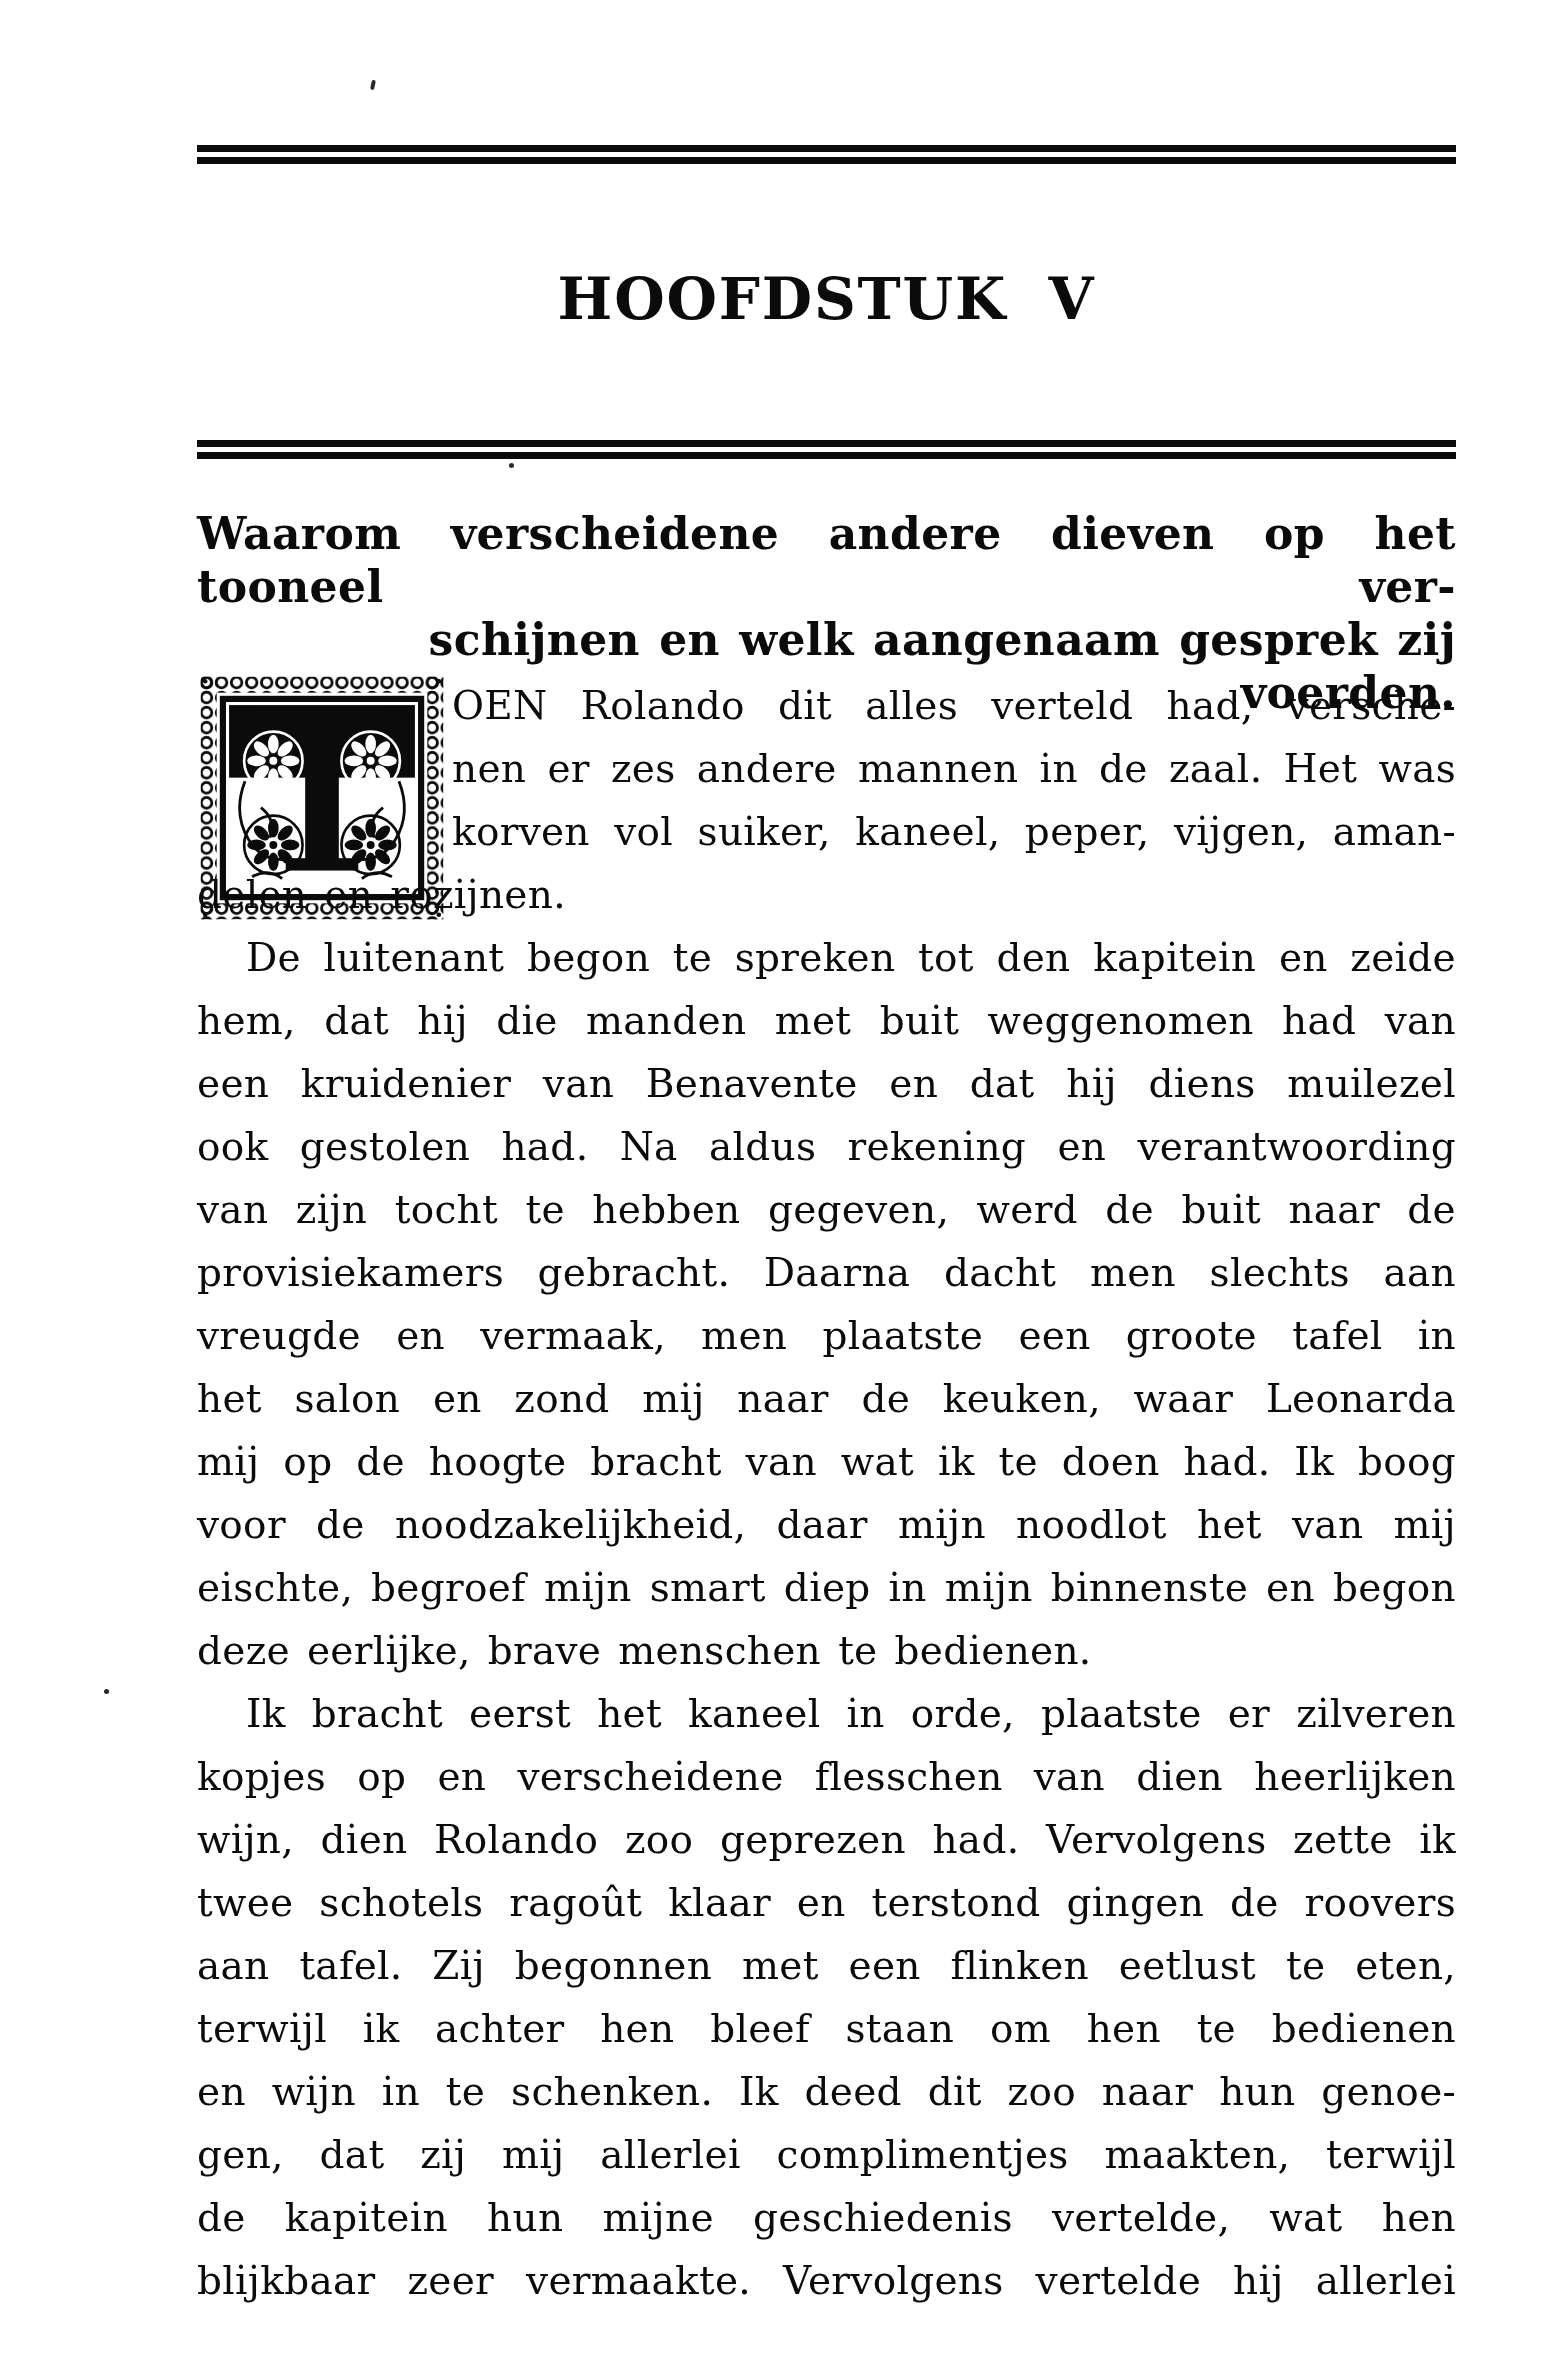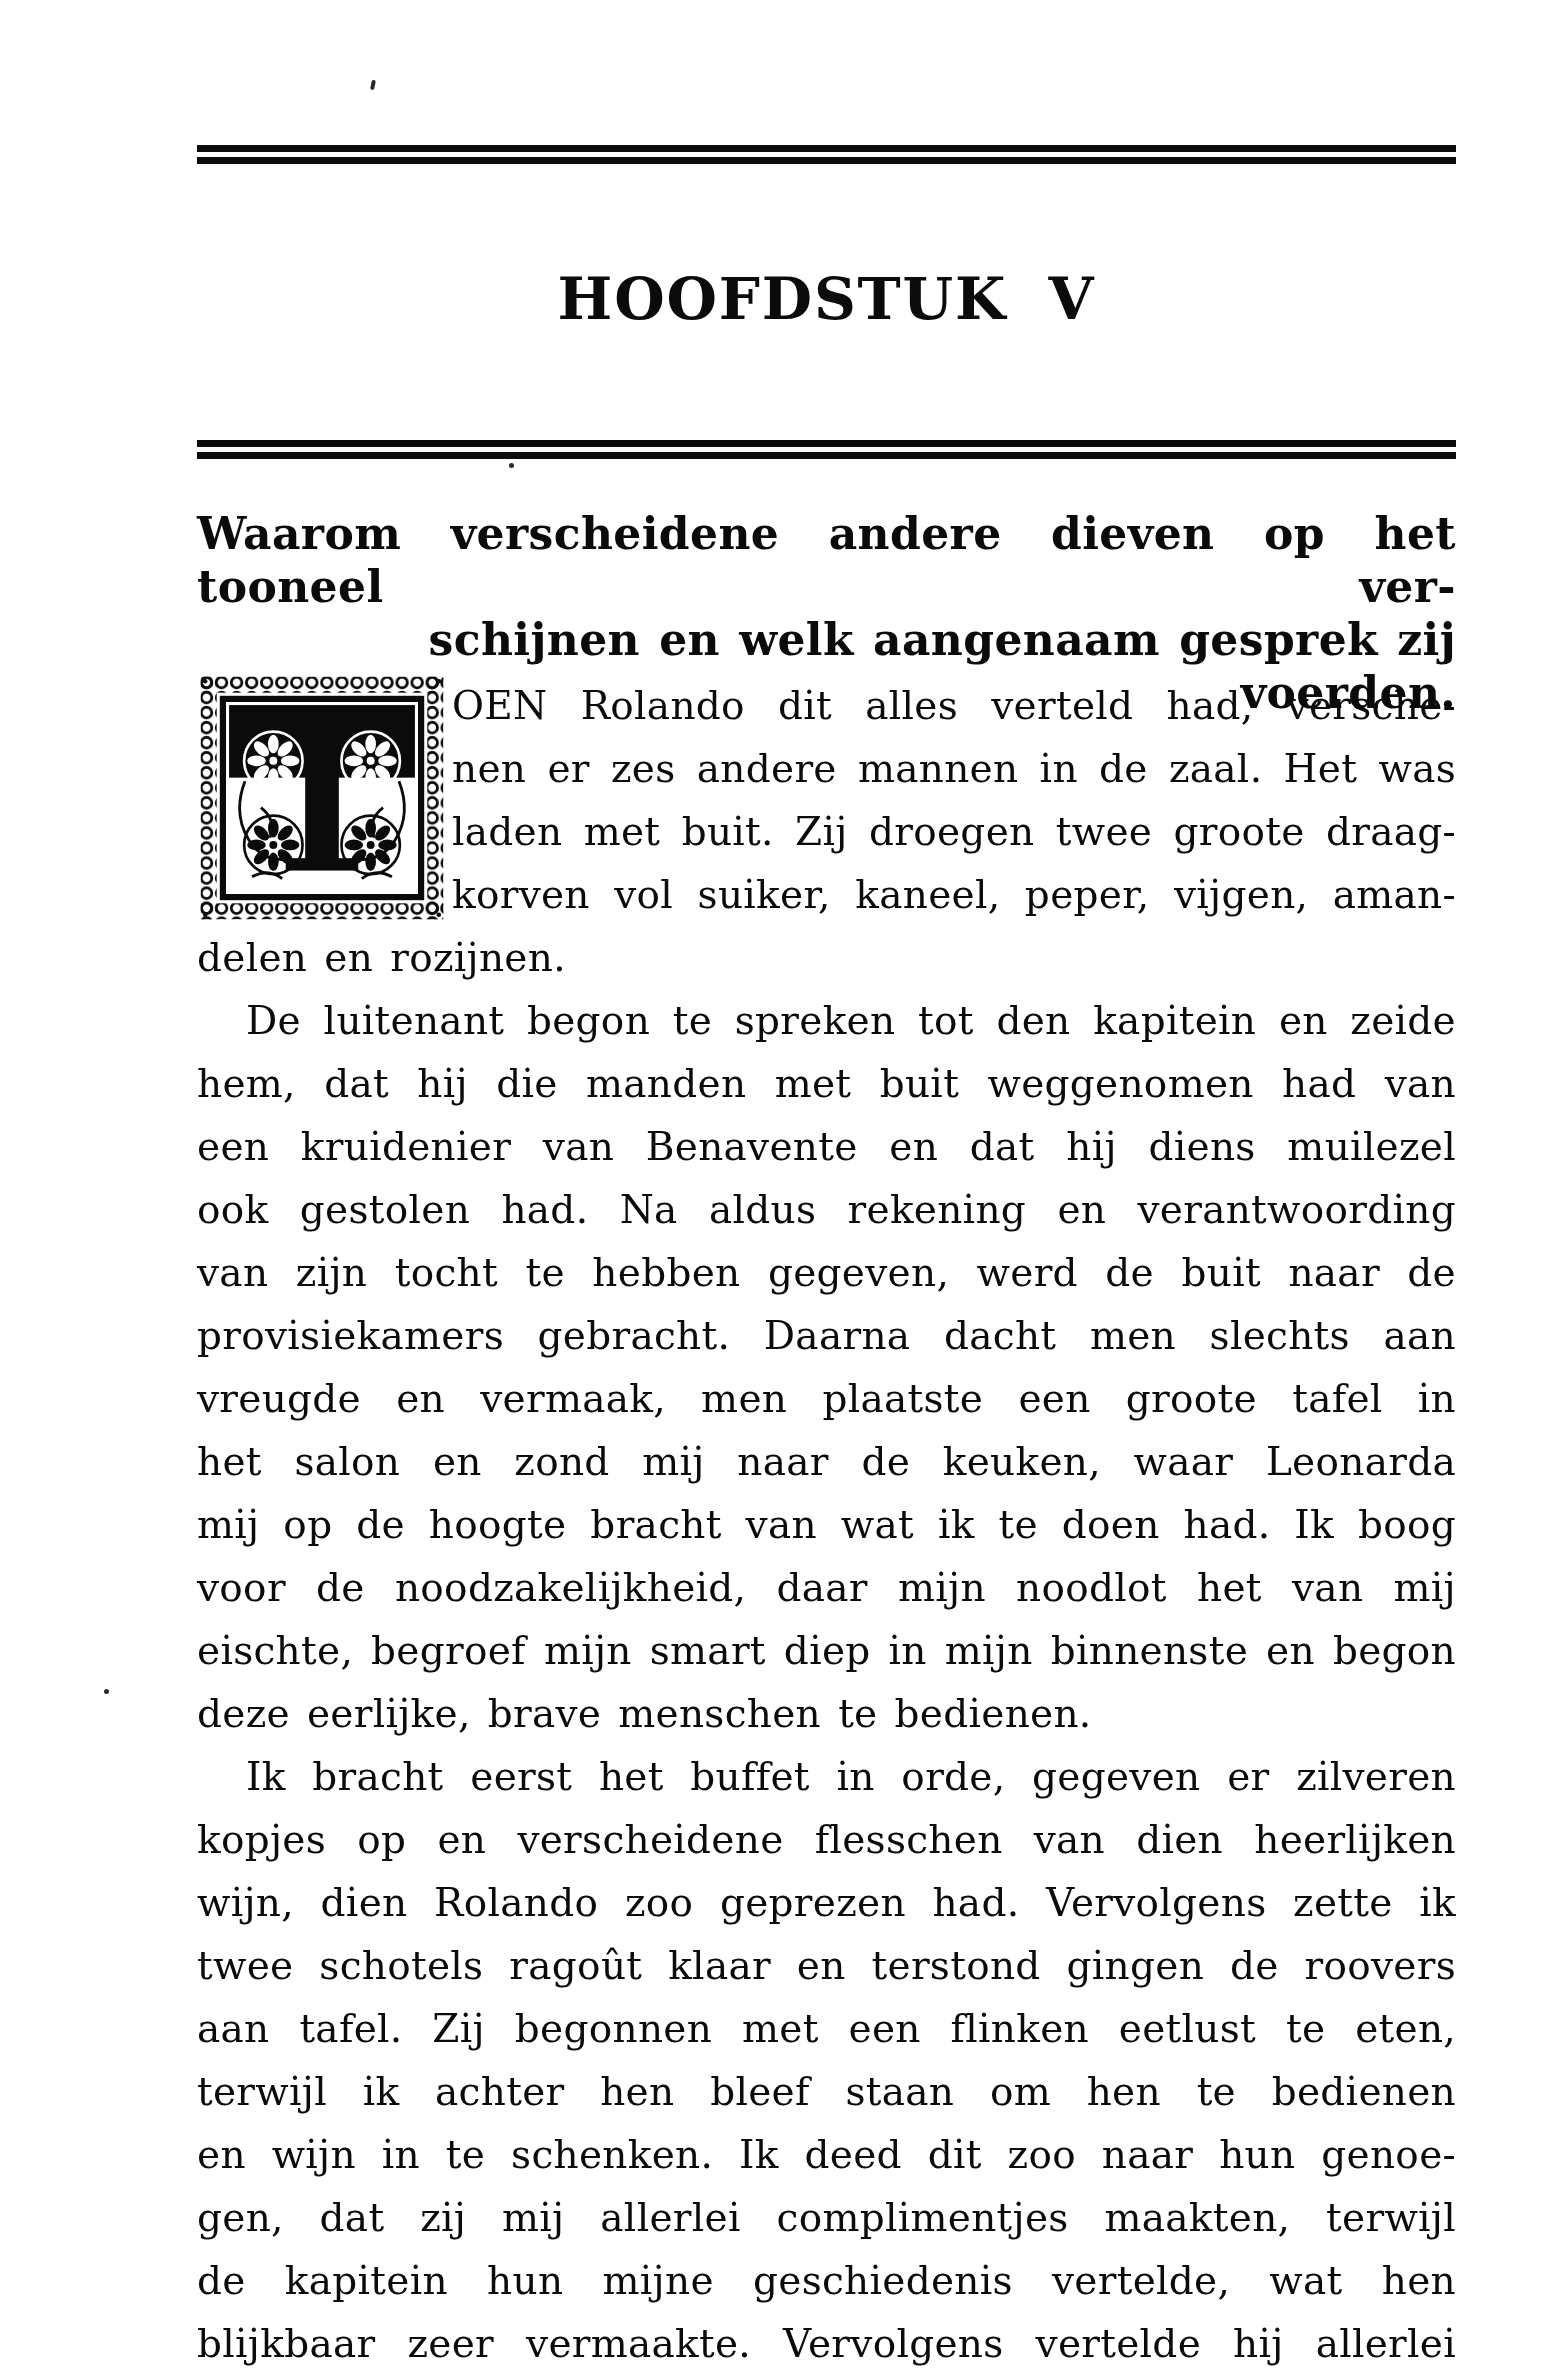--- a/index.html
+++ b/index.html
@@ -119,38 +119,37 @@
       <use href="#ros" xlink:href="#ros" transform="translate(194,97)" stroke="#ffffff" fill="#ffffff"></use>
       <use href="#ros" xlink:href="#ros" transform="translate(84,192)" stroke="#0b0b0b" fill="#0b0b0b"></use>
       <use href="#ros" xlink:href="#ros" transform="translate(194,192)" stroke="#0b0b0b" fill="#0b0b0b"></use>
     </svg>
   </div>
 
   <div class="bodytext">
 
     <div class="ln narrow j">OEN Rolando dit alles verteld had, versche-</div>
     <div class="ln narrow j">nen er zes andere mannen in de zaal. Het was</div>
-    <div class="ln narrow j">laden met buit. Zij droegen twee groote draag-</div>
     <div class="ln narrow j">korven vol suiker, kaneel, peper, vijgen, aman-</div>
     <div class="ln">delen en rozijnen.</div>
 
     <div class="ln j indent">De luitenant begon te spreken tot den kapitein en zeide</div>
     <div class="ln j">hem, dat hij die manden met buit weggenomen had van</div>
     <div class="ln j">een kruidenier van Benavente en dat hij diens muilezel</div>
     <div class="ln j">ook gestolen had. Na aldus rekening en verantwoording</div>
     <div class="ln j">van zijn tocht te hebben gegeven, werd de buit naar de</div>
     <div class="ln j">provisiekamers gebracht. Daarna dacht men slechts aan</div>
     <div class="ln j">vreugde en vermaak, men plaatste een groote tafel in</div>
     <div class="ln j">het salon en zond mij naar de keuken, waar Leonarda</div>
     <div class="ln j">mij op de hoogte bracht van wat ik te doen had. Ik boog</div>
     <div class="ln j">voor de noodzakelijkheid, daar mijn noodlot het van mij</div>
     <div class="ln j">eischte, begroef mijn smart diep in mijn binnenste en begon</div>
     <div class="ln">deze eerlijke, brave menschen te bedienen.</div>
 
-    <div class="ln j indent">Ik bracht eerst het buffet in orde, gegeven er zilveren</div>
+    <div class="ln j indent">Ik bracht eerst het kaneel in orde, plaatste er zilveren</div>
     <div class="ln j">kopjes op en verscheidene flesschen van dien heerlijken</div>
     <div class="ln j">wijn, dien Rolando zoo geprezen had. Vervolgens zette ik</div>
     <div class="ln j">twee schotels ragoût klaar en terstond gingen de roovers</div>
     <div class="ln j">aan tafel. Zij begonnen met een flinken eetlust te eten,</div>
     <div class="ln j">terwijl ik achter hen bleef staan om hen te bedienen</div>
     <div class="ln j">en wijn in te schenken. Ik deed dit zoo naar hun genoe-</div>
     <div class="ln j">gen, dat zij mij allerlei complimentjes maakten, terwijl</div>
     <div class="ln j">de kapitein hun mijne geschiedenis vertelde, wat hen</div>
     <div class="ln j">blijkbaar zeer vermaakte. Vervolgens vertelde hij allerlei</div>
   </div>

